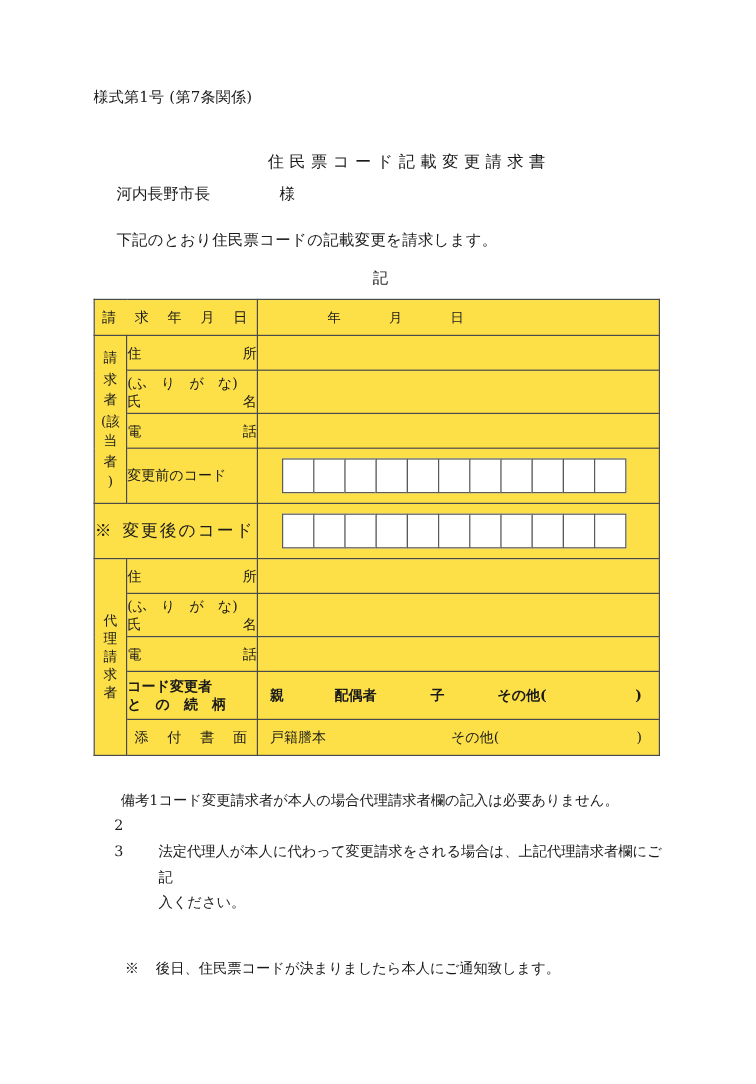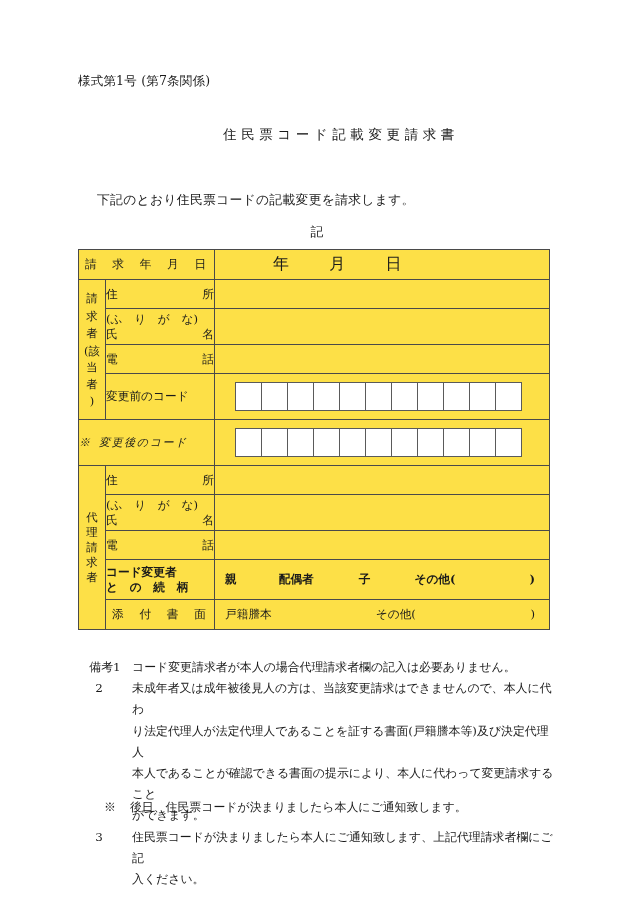--- a/index.html
+++ b/index.html
@@ -150,32 +150,31 @@
   .r-std    { height: 29px; }
   .r-name   { height: 36px; }
   .r-code   { height: 46px; }
   .r-rel    { height: 40px; font-weight: bold; }
   .r-attach { height: 30px; }
 
   
   .date-line {
     padding-left: 58px;
     letter-spacing: 0.2px;
-    font-size: 16px;
+    font-size: 11px;
     white-space: nowrap;
     font-family: Liberation Mono, monospace;
   }
   .date-line .dsep { display: inline-block; width: 40px; }
 
   
   .aster-label {
     padding: 6px 9px 6px 9px;
-    font-size: 11px;
-    white-space: nowrap;
-    font-style: italic;
+    font-size: 14px;
+    white-space: nowrap;
   }
   .aster-label .mk { margin-right: 9px; }
   .aster-label .tx { letter-spacing: 1.6px; }
 
   
   .code-wrap {
     padding-left: 20px;
     display: flex;
     align-items: center;
   }
@@ -226,21 +225,21 @@
     font-size: 11.9px;
     line-height: 1.78;
   }
   .note-row {
     display: flex;
     align-items: flex-start;
   }
   .note-head {
     width: 54px;
     flex: 0 0 54px;
-    text-align: center;
+    text-align: right;
     white-space: nowrap;
   }
   .note-head.num {
     text-align: center;
     padding-right: 12px;
     box-sizing: border-box;
   }
   .note-body {
     flex: 1;
   }
@@ -262,20 +261,23 @@
 </style>
 </head>
 <body>
 
 <div class="page">
 
   <div class="form-no">様式第1号 (第7条関係)</div>
 
   <div class="doc-title">住民票コード記載変更請求書</div>
 
+  <div class="addressee">
+    <span>河内長野市長</span><span class="honorific">様</span>
+  </div>
 
   <div class="lead-sentence">下記のとおり住民票コードの記載変更を請求します。</div>
 
   <div class="ki-marker">記</div>
 
   <table class="form-table">
     <colgroup>
       <col class="col-rail">
       <col class="col-label">
       <col class="col-value">
@@ -449,32 +451,26 @@
 
     <div class="note-row">
       <div class="note-head">備考1</div>
       <div class="note-body">
         <p>コード変更請求者が本人の場合代理請求者欄の記入は必要ありません。</p>
       </div>
     </div>
 
     <div class="note-row">
       <div class="note-head num">2</div>
-      <div class="note-body">
-        <p>未成年者又は成年被後見人の方は、当該変更請求はできませんので、本人に代わ</p>
-        <span class="cont">り法定代理人が法定代理人であることを証する書面(戸籍謄本等)及び決定代理人</span>
-        <span class="cont">本人であることが確認できる書面の提示により、本人に代わって変更請求すること</span>
-        <span class="cont">ができます。</span>
-      </div>
     </div>
 
     <div class="note-row">
       <div class="note-head num">3</div>
       <div class="note-body">
-        <p>住民票コードが決まりましたら本人にご通知致します、上記代理請求者欄にご記</p>
+        <p>法定代理人が本人に代わって変更請求をされる場合は、上記代理請求者欄にご記</p>
         <span class="cont">入ください。</span>
       </div>
     </div>
 
   </div>
 
   <div class="footnote">
     <span class="mk">※</span><span>後日、住民票コードが決まりましたら本人にご通知致します。</span>
   </div>
 

